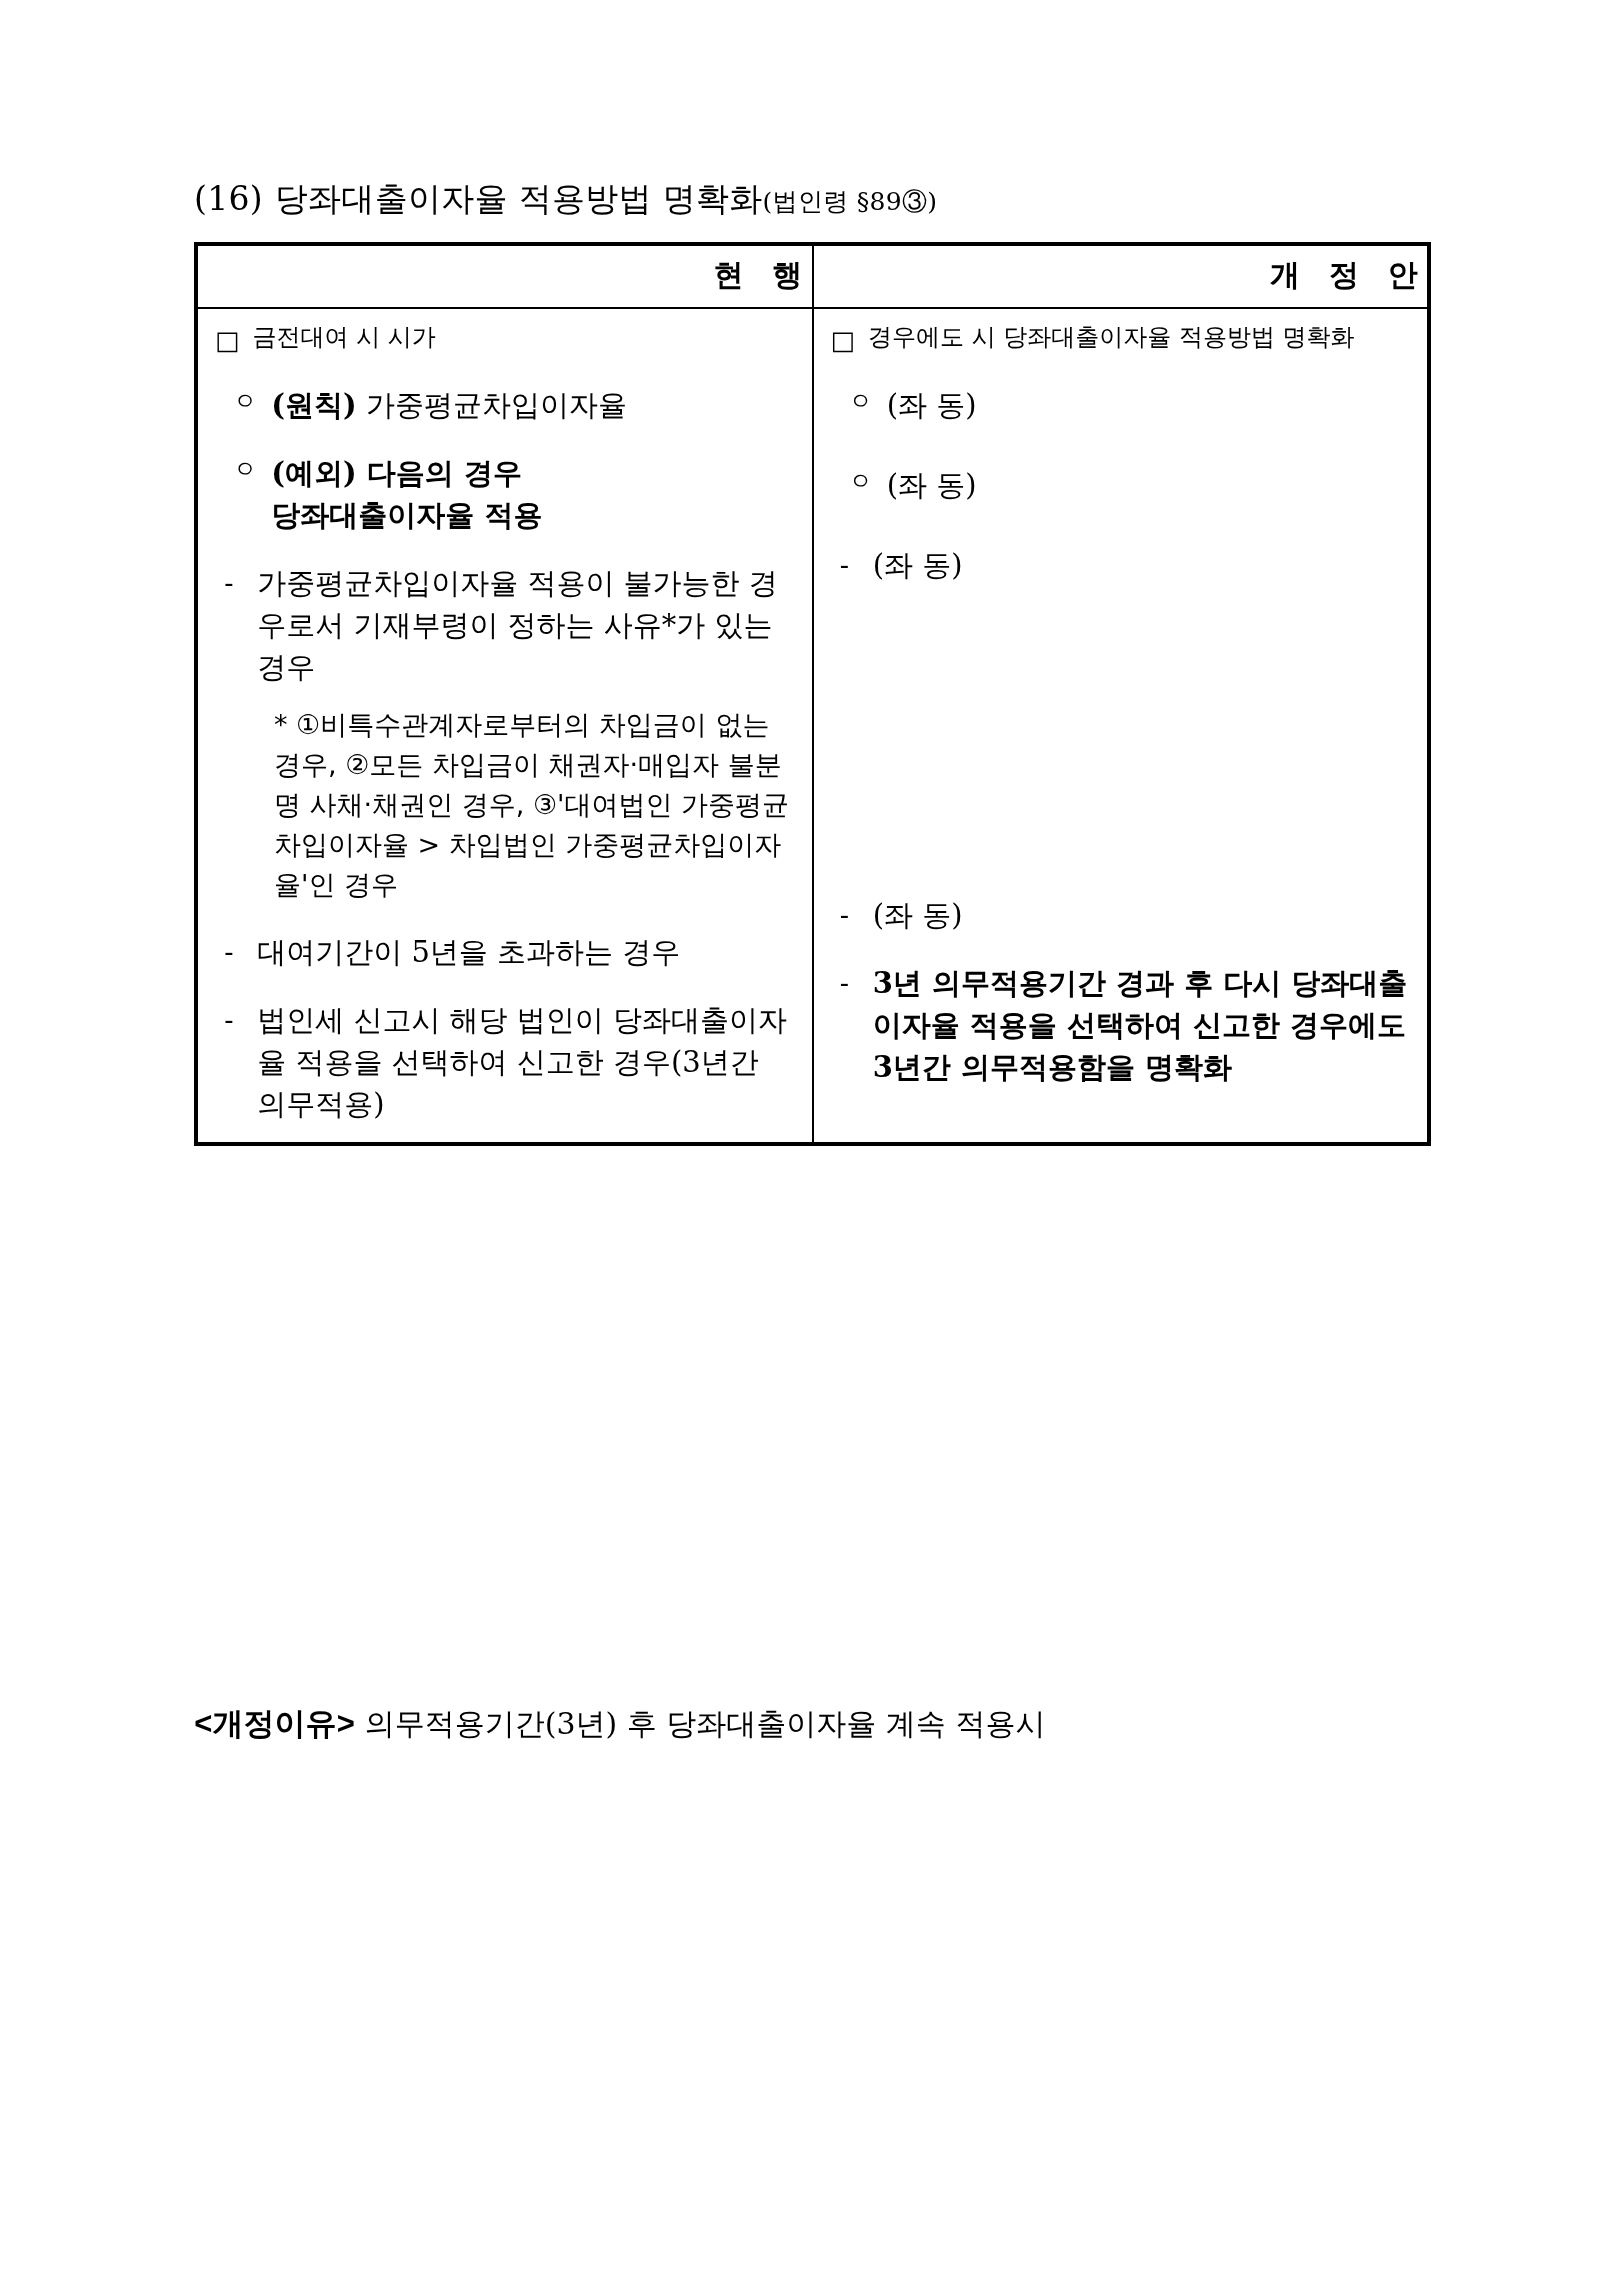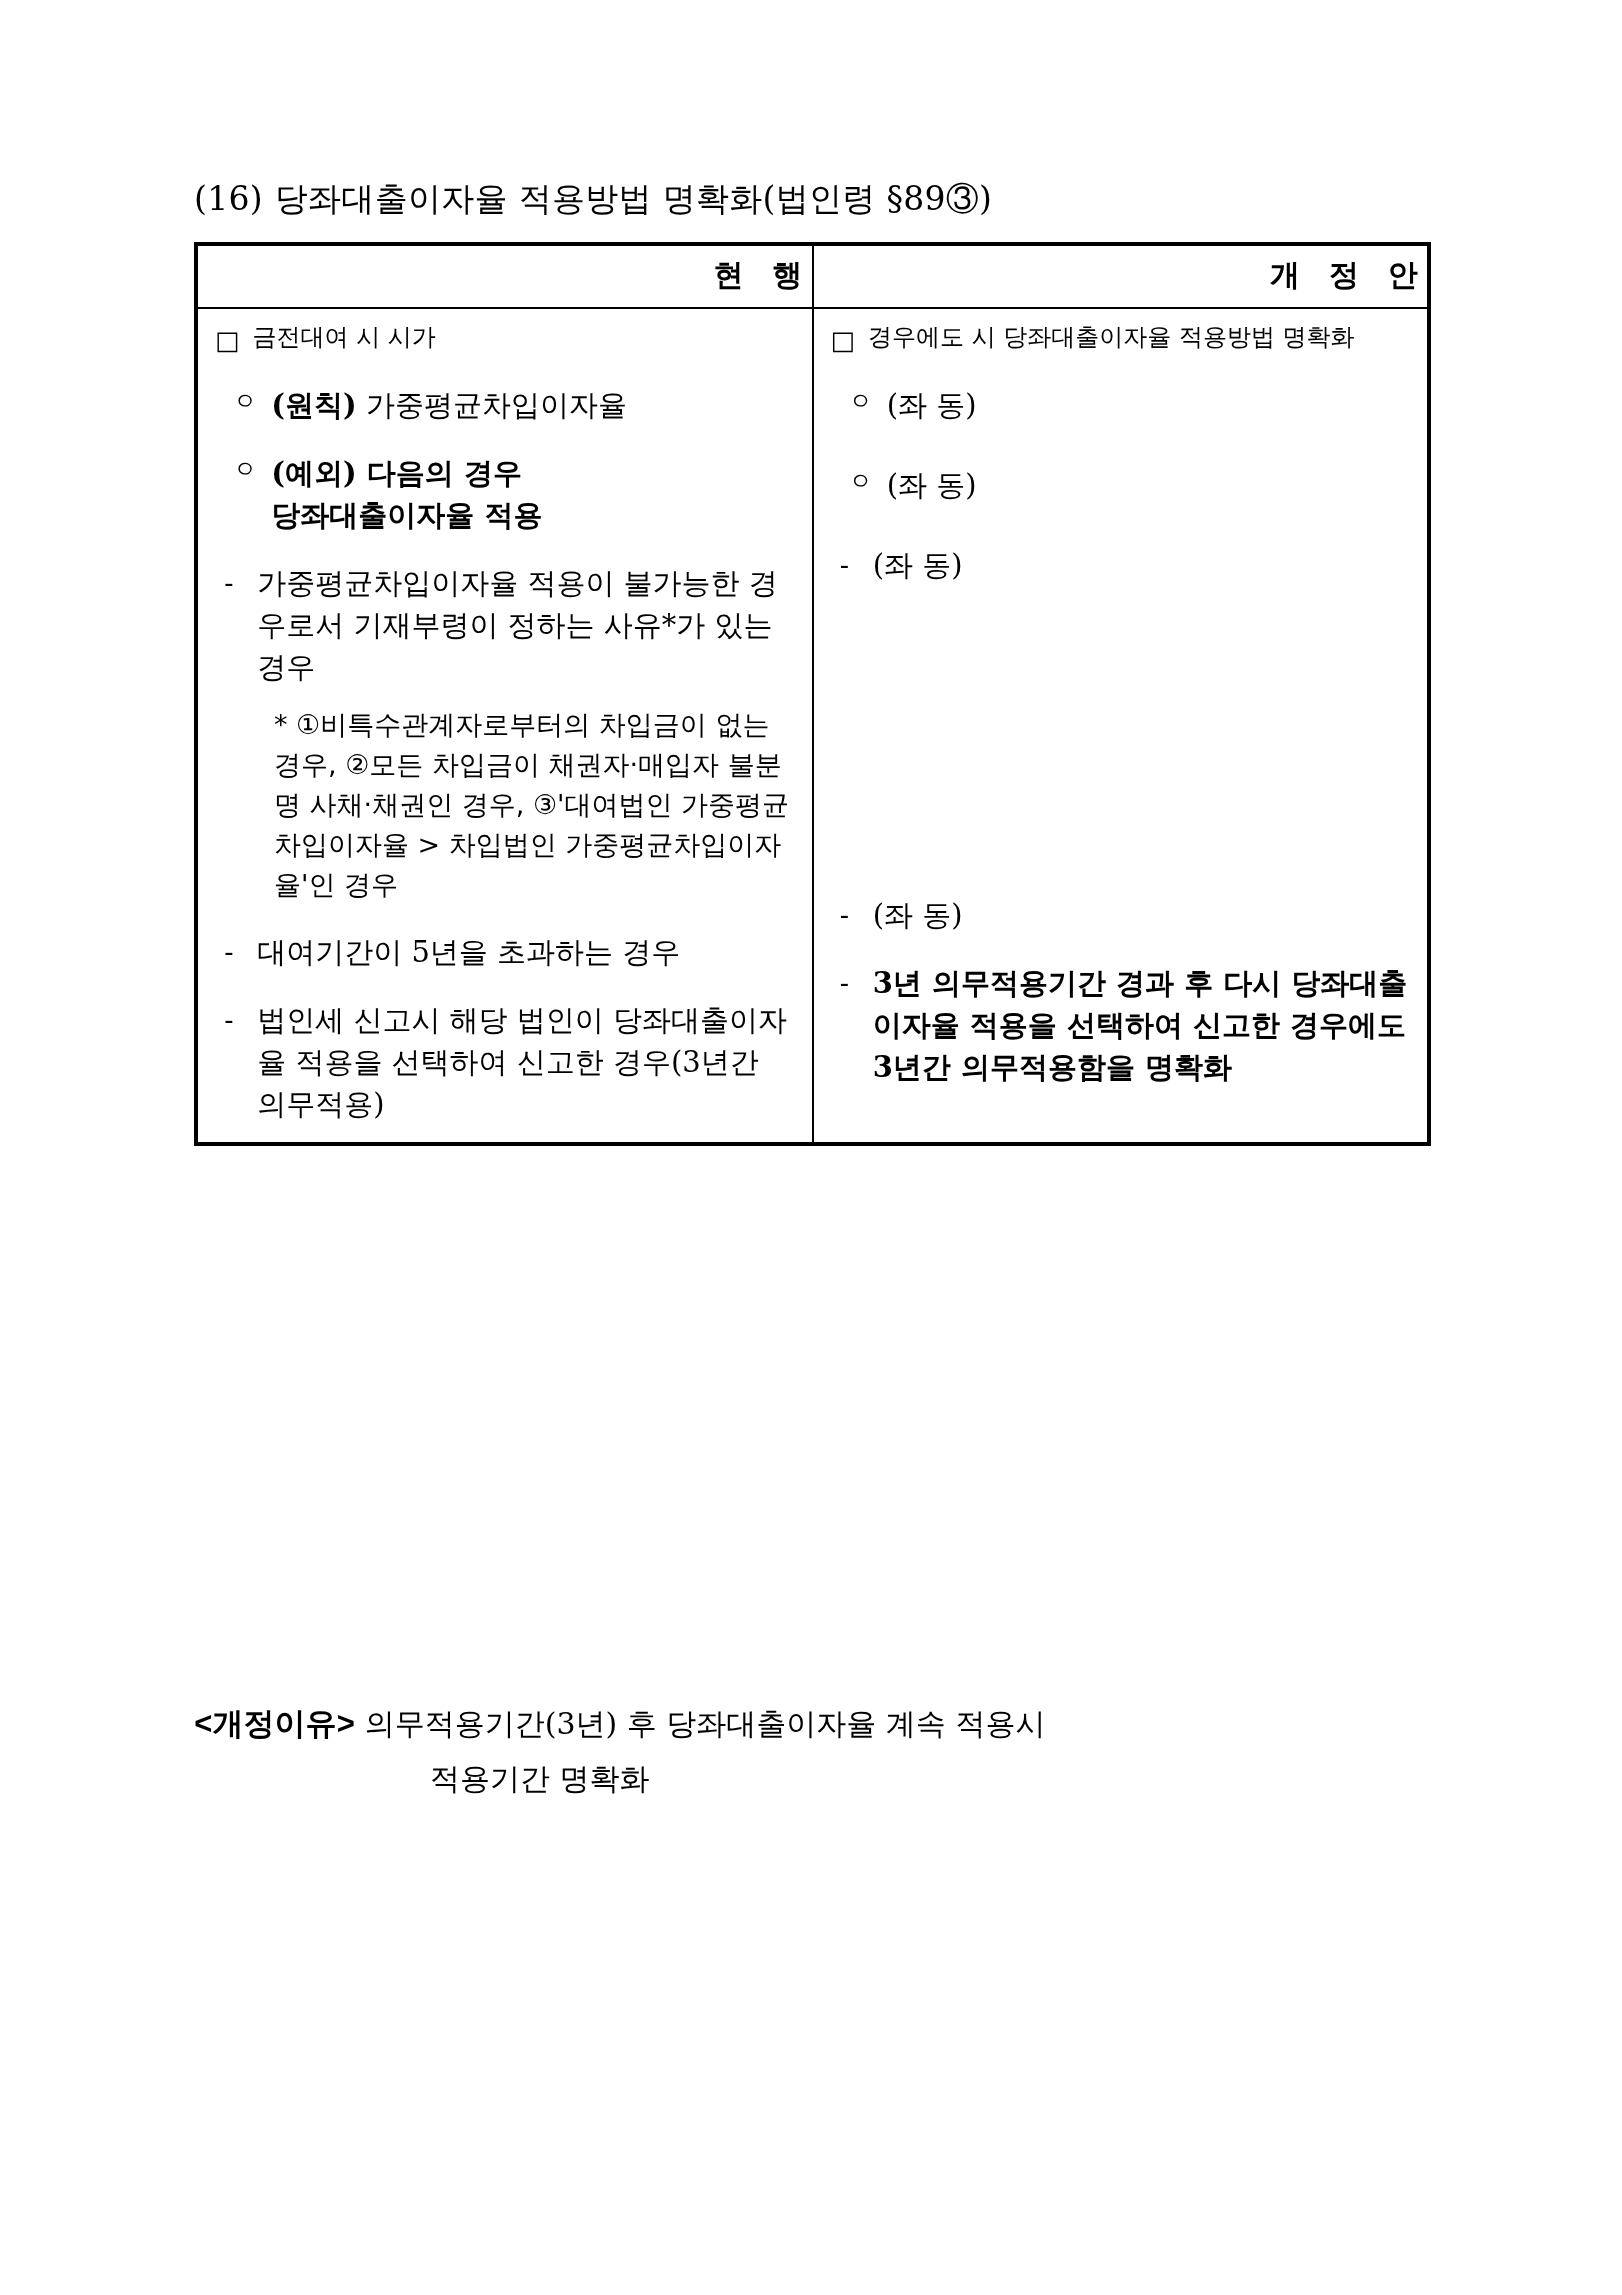--- a/index.html
+++ b/index.html
@@ -34,21 +34,21 @@
     letter-spacing: 0.3px;
     white-space: nowrap;
   }
   .heading .num {
     font-weight: normal;
   }
   .heading .title {
     font-weight: normal;
   }
   .heading .ref {
-    font-size: 33px;
+    font-size: 25px;
     font-weight: normal;
   }
 
   
   .tbl {
     position: absolute;
     left: 194px;
     top: 242px;
     width: 1237px;
     border: 2.6px solid #000;
@@ -267,18 +267,17 @@
           </td>
 
         </tr>
       </tbody>
     </table>
   </div>
 
   <div class="reason">
     <span class="label">&lt;개정이유&gt;</span>
     <span>의무적용기간(3년) 후 당좌대출이자율 계속 적용시</span>
-    <span class="l2">적용기간 명확화</span>
   </div>
 
 
 </div>
 
 
 </body></html>

